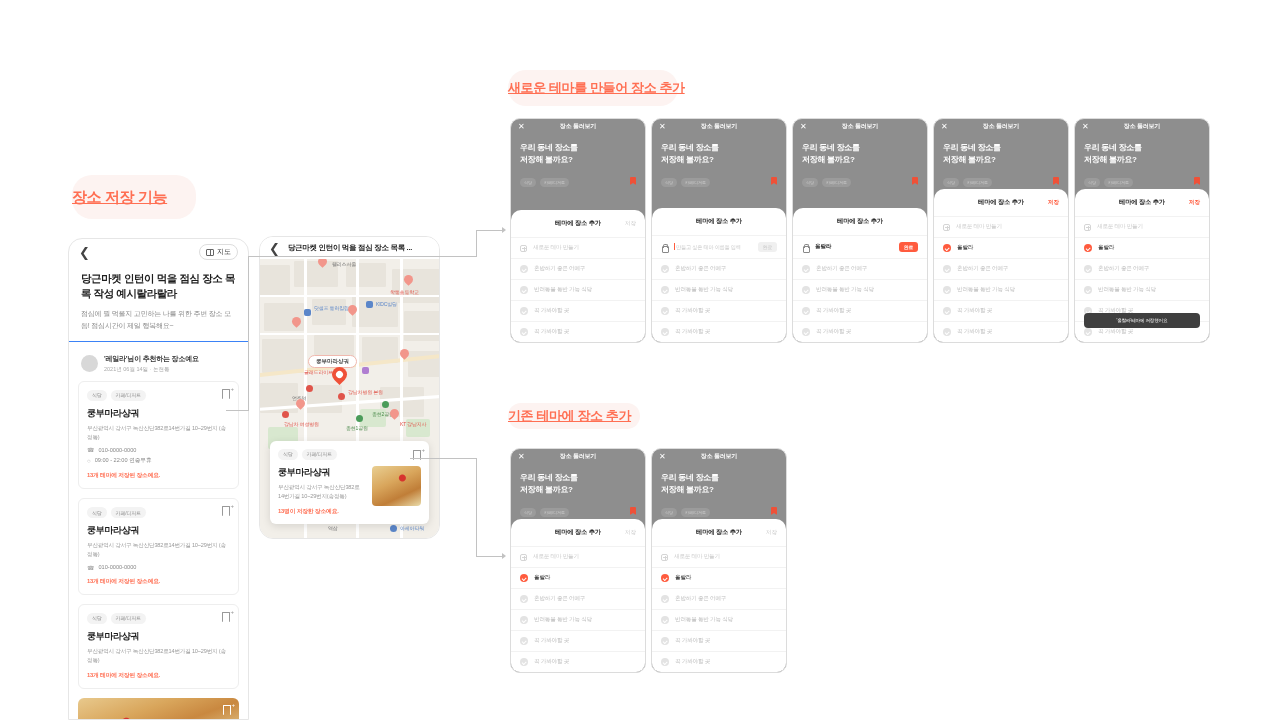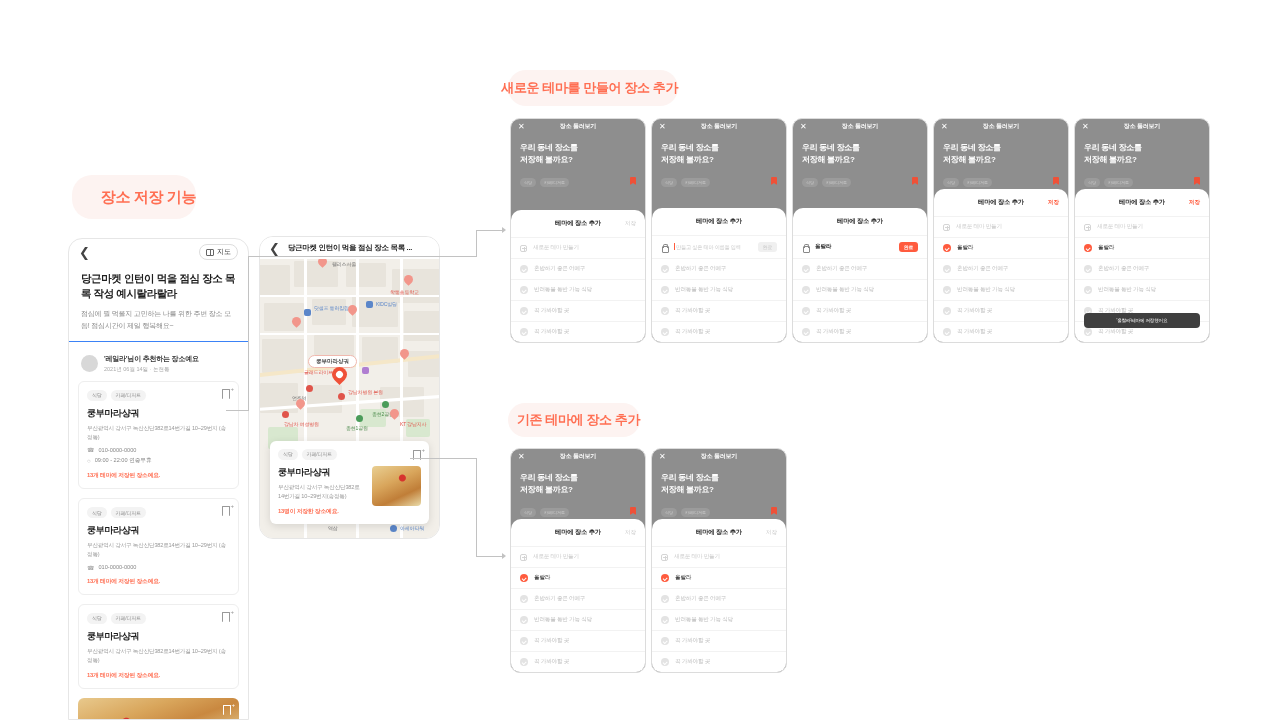--- a/index.html
+++ b/index.html
@@ -11,23 +11,24 @@
   }
   #canvas { position: relative; width: 1280px; height: 720px; background: #fff; }
 
   
   .pill {
     position: absolute;
     background: #fdf3f1;
     color: #ff6f53;
     font-weight: bold;
     border-radius: 20px;
-    display: flex; align-items: center; justify-content: flex-end;
+    display: flex; align-items: center; justify-content: flex-start;
     letter-spacing: -0.4px;
     white-space: nowrap;
+    text-decoration: underline;
   }
   .pill-big { font-size: 15px; }
   .pill-sm  { font-size: 13px; }
 
   
   .phone {
     position: absolute;
     background: #fff;
     border: 1px solid #e6e6e6;
     border-radius: 14px;
@@ -185,21 +186,21 @@
 <body>
 
 <div id="canvas">
 
   <div class="pill pill-big" style="left:72px; top:175px; width:124px; height:44px;">
     <span>장소 저장 기능</span>
   </div>
   <div class="pill pill-sm" style="left:508px; top:70px; width:170px; height:36px;">
     <span>새로운 테마를 만들어 장소 추가</span>
   </div>
-  <div class="pill pill-sm" style="left:508px; top:403px; width:132px; height:34px;">
+  <div class="pill pill-sm" style="left:508px; top:403px; width:132px; height:26px;">
     <span>기존 테마에 장소 추가</span>
   </div>
 
   <div class="phone" id="phone-list">
     <div class="list-topbar">
       <div class="back-chevron">❮</div>
       <div class="map-btn">
         <span class="map-ico"></span>
         <span>지도</span>
       </div>

